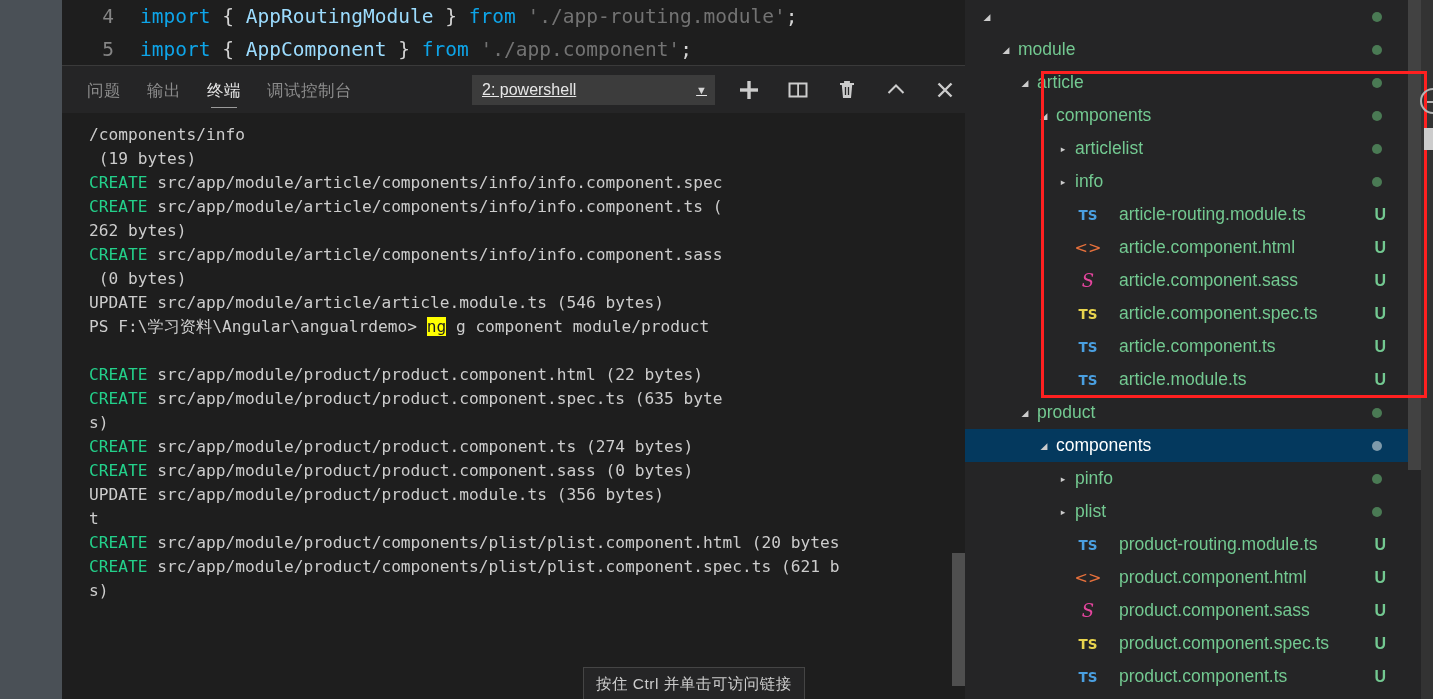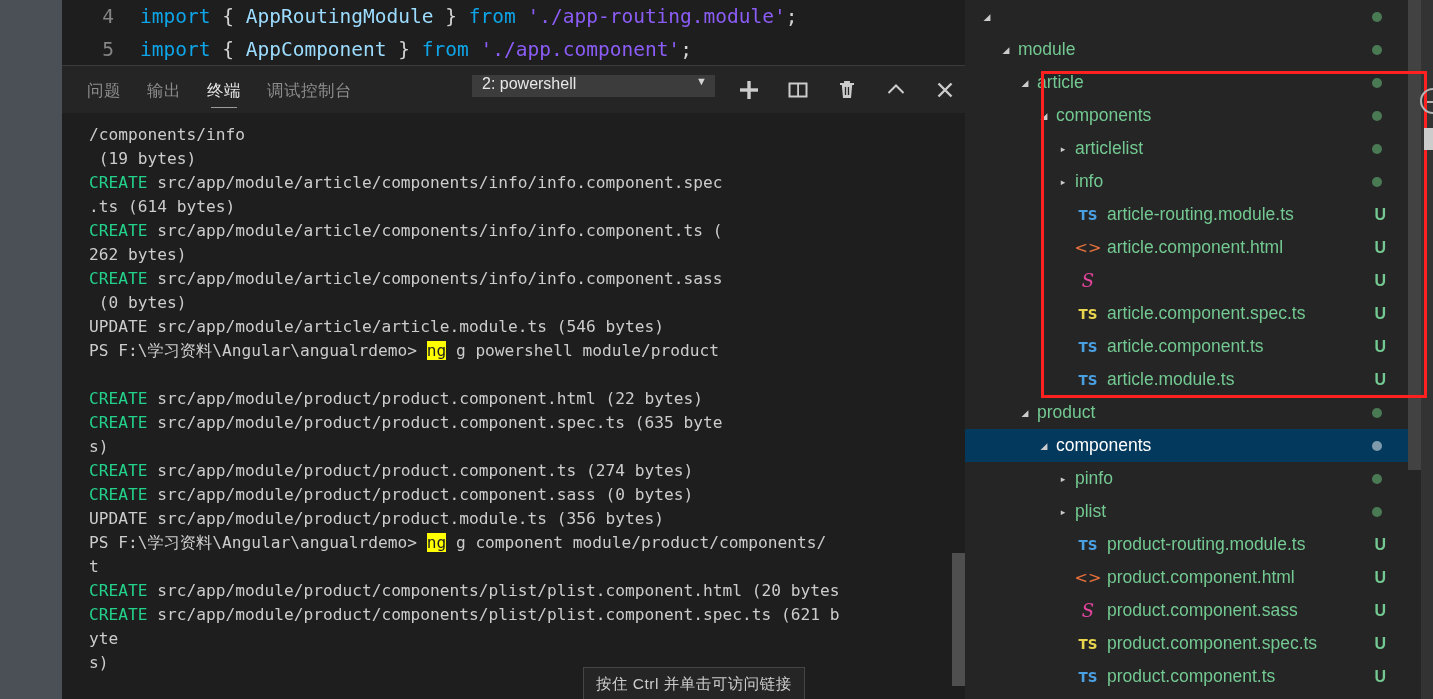--- a/index.html
+++ b/index.html
@@ -26,21 +26,21 @@
     overflow: hidden;
   }
   .code-line { height: 33px; line-height: 33px; white-space: pre; }
   .ln {
     display: inline-block; width: 52px; text-align: right;
     color: #858585; margin-right: 26px;
   }
   .kw { color: #0ea5e9; }
   .pl { color: #D4D4D4; }
   .id { color: #9CDCFE; }
-  .str { color: #8b5cf6; }
+  .str { color: #737373; }
   .editor-bottom-border {
     position: absolute; left: 62px; top: 65px; width: 903px; height: 1px;
     background: #3a3a3a;
   }
 
   
   .panel {
     position: absolute; left: 62px; top: 66px; width: 903px; height: 633px;
     background: #1E1E1E;
   }
@@ -56,24 +56,24 @@
     position: relative; height: 47px; display: flex; align-items: center;
     font-size: 16.5px; color: #8C8C8C; cursor: pointer;
     letter-spacing: .5px; padding-top: 2px;
   }
   .panel-tab.active { color: #E7E7E7; }
   .panel-tab.active::after {
     content: ""; position: absolute; left: 4px; right: 4px; bottom: 5px;
     height: 1px; background: #9B9B9B;
   }
   .term-select {
-    position: absolute; left: 410px; top: 9px; width: 243px; height: 22px;
+    position: absolute; left: 410px; top: 9px; width: 243px; height: 30px;
     background: #3C3C3C; color: #E7E7E7;
-    font-size: 16px; display: flex; align-items: flex-start;
-    padding: 0 8px 0 10px; cursor: pointer;
+    font-size: 16px; display: flex; align-items: center;
+    padding: 0 8px 0 10px; cursor: pointer; text-decoration: underline;
   }
   .term-select .sel-val { flex: 1; }
   .term-select .caret { font-size: 11px; color: #D4D4D4; }
   .panel-actions {
     position: absolute; left: 672px; top: 0; height: 47px;
     display: flex; align-items: center; gap: 19px;
   }
   .pa-btn {
     width: 30px; height: 30px; display: flex;
     align-items: center; justify-content: center; cursor: pointer;
@@ -128,21 +128,21 @@
   .tree-row.selected { background: #04395E; color: #FFFFFF; }
   .tw {
     width: 16px; min-width: 16px; display: flex;
     align-items: center; justify-content: center;
     font-size: 9px; color: #CCCCCC; margin-right: 4px;
   }
   .tw.spacer { color: transparent; }
   .fi {
     width: 26px; min-width: 26px; display: flex; align-items: center;
     justify-content: center; font-size: 13.5px; font-weight: bold;
-    margin-right: 6px;
+    margin-right: 18px;
     font-family: "DejaVu Sans", sans-serif;
   }
   .fi.ts { color: #4A9FE0; }
   .fi.tsyellow { color: #E8D44D; }
   .fi.html { color: #E8713C; font-size: 16px; font-weight: normal; }
   .fi.sass { color: #E5459E; font-size: 18px; font-weight: normal;
              font-family: "DejaVu Serif", serif; font-style: italic; }
   .tree-label { flex: 1; }
   .badge-dot {
     position: absolute; right: 26px; top: 50%; transform: translateY(-50%);
@@ -257,39 +257,36 @@
           </svg>
         </div>
       </div>
     </div>
 
     <div class="term-body">
       <div class="term-lines" id="term-lines">
           <div class="tl"><span class="c-path-link">/components/info</span></div>
           <div class="tl"><span> (19 bytes)</span></div>
           <div class="tl"><span class="c-create">CREATE</span><span> src/app/module/article/components/info/info.component.spec</span></div>
-          <div class="tl"><span>.ts (614 bytes)</span></div>
           <div class="tl"><span class="c-create">CREATE</span><span> src/app/module/article/components/info/info.component.ts (</span></div>
           <div class="tl"><span>262 bytes)</span></div>
           <div class="tl"><span class="c-create">CREATE</span><span> src/app/module/article/components/info/info.component.sass</span></div>
           <div class="tl"><span> (0 bytes)</span></div>
           <div class="tl"><span class="c-update">UPDATE</span><span> src/app/module/article/article.module.ts (546 bytes)</span></div>
-          <div class="tl"><span>PS F:\学习资料\Angular\angualrdemo&gt; </span><span class="c-ng">ng</span><span> g powershell module/product</span></div>
+          <div class="tl"><span>PS F:\学习资料\Angular\angualrdemo&gt; </span><span class="c-ng">ng</span><span> g component module/product</span></div>
           <div class="tl">&nbsp;</div>
           <div class="tl"><span class="c-create">CREATE</span><span> src/app/module/product/product.component.html (22 bytes)</span></div>
           <div class="tl"><span class="c-create">CREATE</span><span> src/app/module/product/product.component.spec.ts (635 byte</span></div>
           <div class="tl"><span>s)</span></div>
           <div class="tl"><span class="c-create">CREATE</span><span> src/app/module/product/product.component.ts (274 bytes)</span></div>
           <div class="tl"><span class="c-create">CREATE</span><span> src/app/module/product/product.component.sass (0 bytes)</span></div>
           <div class="tl"><span class="c-update">UPDATE</span><span> src/app/module/product/product.module.ts (356 bytes)</span></div>
-          <div class="tl"><span>PS F:\学习资料\Angular\angualrdemo&gt; </span><span class="c-ng">ng</span><span> g component module/product/components/</span></div>
           <div class="tl"><span>t</span></div>
           <div class="tl"><span class="c-create">CREATE</span><span> src/app/module/product/components/plist/plist.component.html (20 bytes</span></div>
           <div class="tl"><span class="c-create">CREATE</span><span> src/app/module/product/components/plist/plist.component.spec.ts (621 b</span></div>
-          <div class="tl"><span>yte</span></div>
           <div class="tl"><span>s)</span></div>
         </div>
     </div>
 
     <div class="term-scrollbar">
       <div class="term-thumb" id="term-thumb" style="top: 440px; height: 133px;"></div>
     </div>
   </div>
 
   <div class="tooltip">按住 Ctrl 并单击可访问链接</div>
@@ -333,20 +330,21 @@
         </div>
         <div class="tree-row" style="padding-left: 90px;">
           <span class="tw spacer"></span>
           <span class="fi html">&lt;&gt;</span>
           <span class="tree-label">article.component.html</span>
           <span class="badge-u">U</span>
         </div>
         <div class="tree-row" style="padding-left: 90px;">
           <span class="tw spacer"></span>
           <span class="fi sass">S</span>
+          <span class="tree-label">article.component.sass</span>
           <span class="badge-u">U</span>
         </div>
         <div class="tree-row" style="padding-left: 90px;">
           <span class="tw spacer"></span>
           <span class="fi tsyellow">TS</span>
           <span class="tree-label">article.component.spec.ts</span>
           <span class="badge-u">U</span>
         </div>
         <div class="tree-row" style="padding-left: 90px;">
           <span class="tw spacer"></span>

